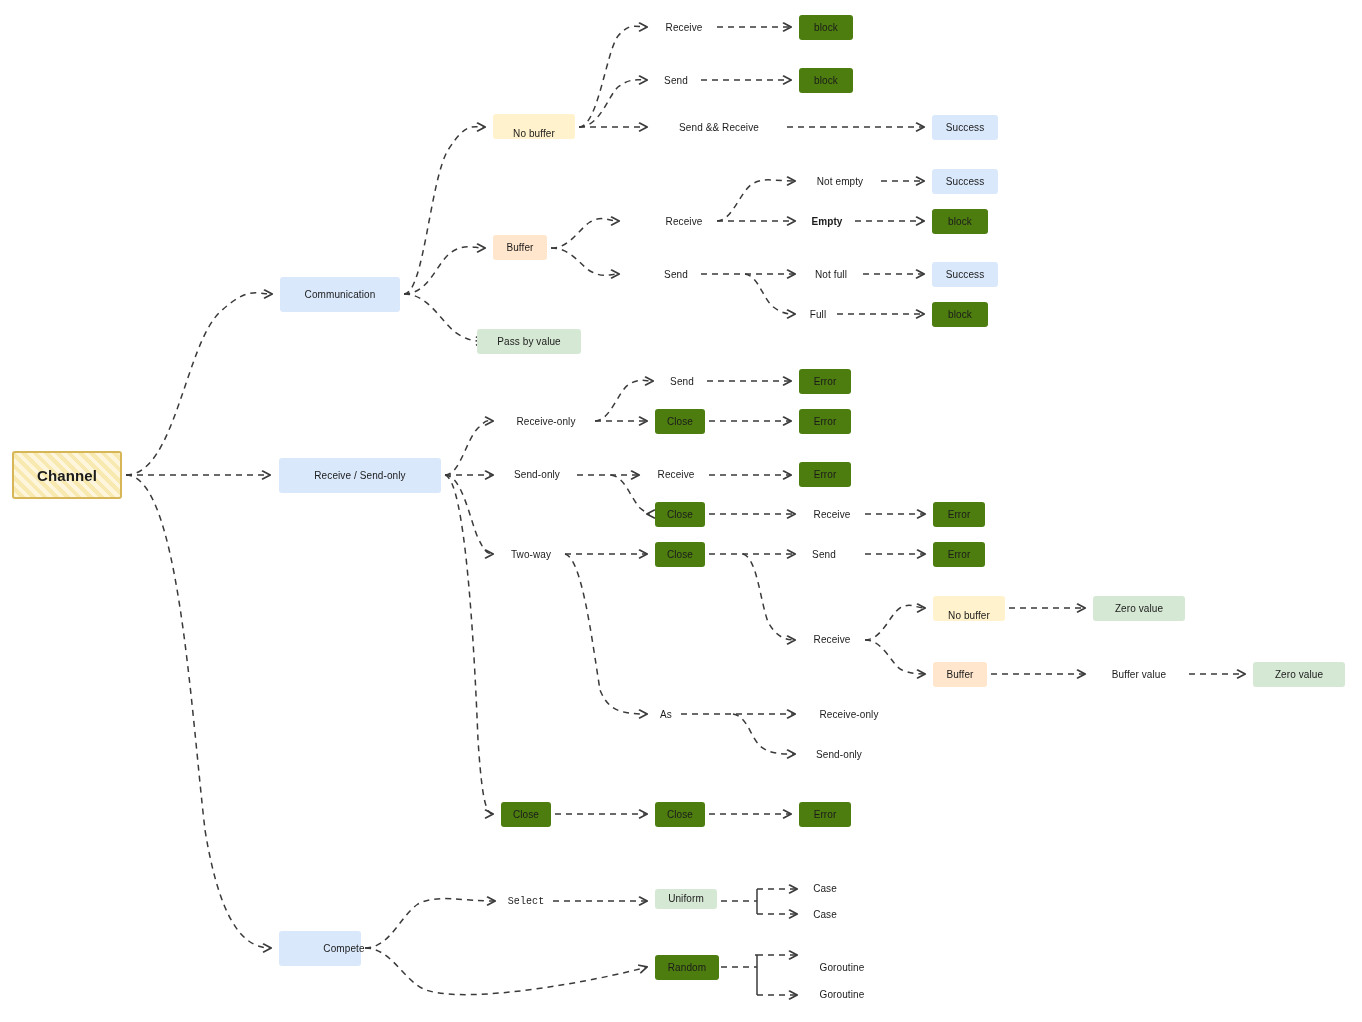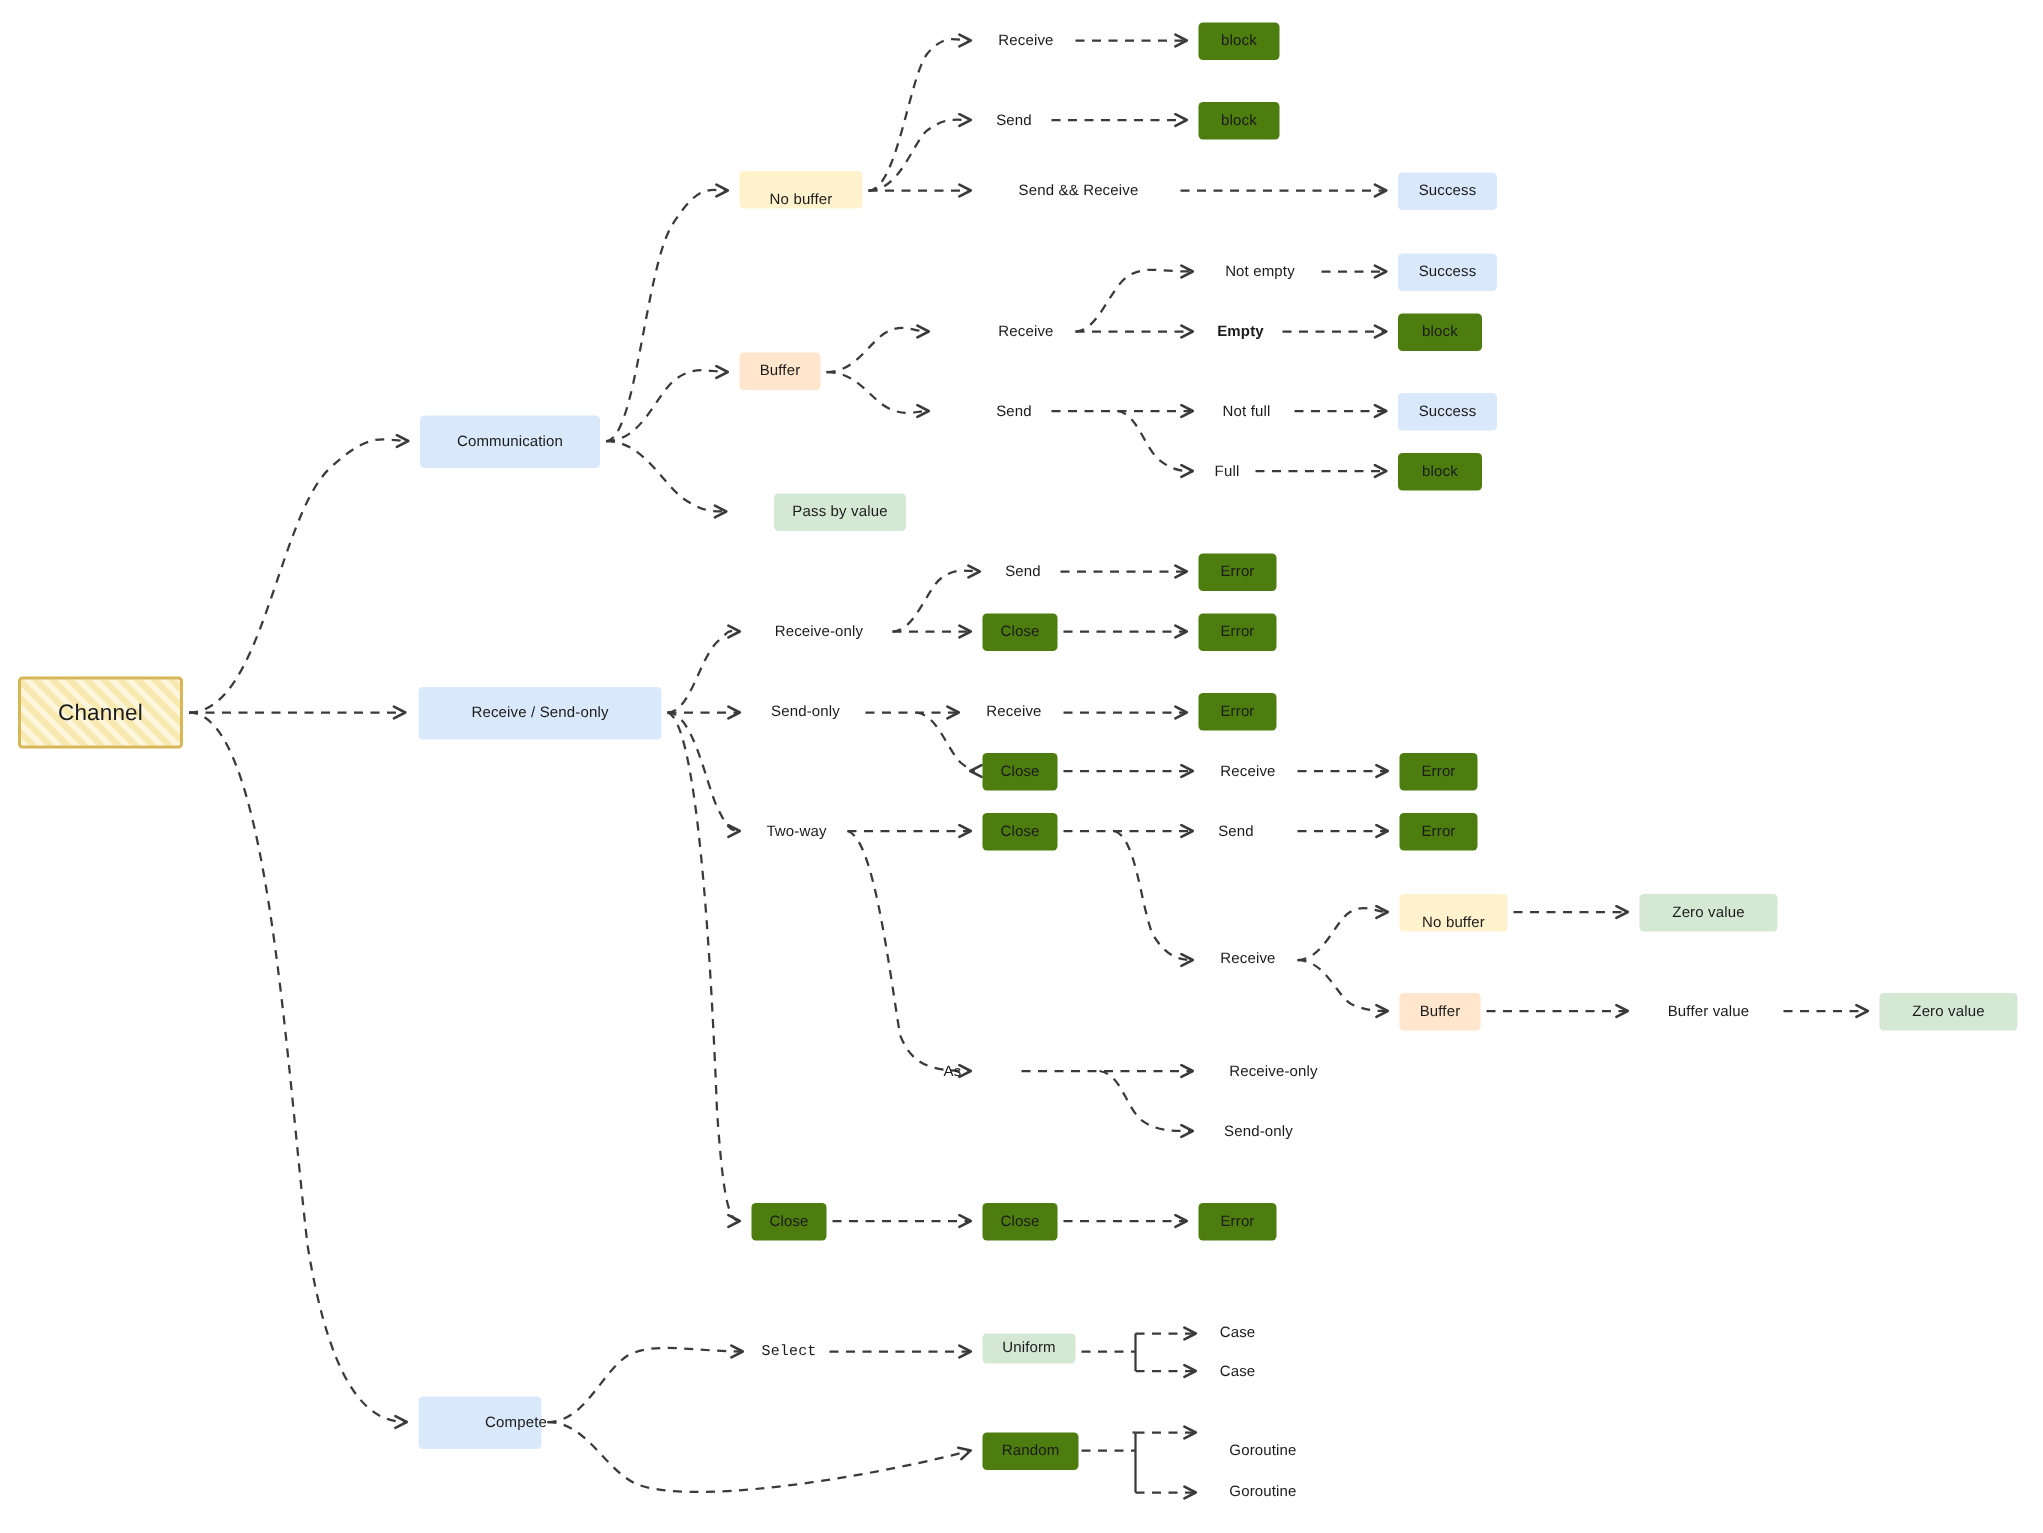--- a/index.html
+++ b/index.html
@@ -12,21 +12,21 @@
         line-height:1;letter-spacing:.1px;}
   .node.plain{background:transparent;}
   .node.box{border-radius:3px;}
 
   .c-red{background:#4d7c0f;}
   .c-blue{background:#dae8fc;}
   .c-green{background:#d5e8d4;}
   .c-yellow{background:#fff2cc;align-items:flex-end;}
   .c-orange{background:#ffe6cc;}
 
-  .root{border:2px solid #d6b656;border-radius:2px;font-weight:normal;font-size:15px;
+  .root{border:2px solid #d6b656;border-radius:2px;font-weight:bold;font-size:15px;
         background:
           repeating-linear-gradient(45deg,#fdf6dd 0 4px,#f7e9b0 4px 8px);}
 </style>
 </head>
 <body>
 
 <div id="canvas">
   <svg id="edges" viewBox="0 0 1362 1022">
     <defs>
       <marker id="ah" markerWidth="11" markerHeight="11" refX="9.4" refY="5" orient="auto" markerUnits="userSpaceOnUse">
@@ -131,21 +131,21 @@
       </div>
       <div class="node box c-blue" style="left: 279px; top: 931px; width: 82px; height: 35px; padding-left: 48px;">
         <span>Compete</span>
       </div>
       <div class="node box c-yellow" style="left: 493px; top: 114px; width: 82px; height: 25px;">
         <span>No buffer</span>
       </div>
       <div class="node box c-orange" style="left: 493px; top: 235px; width: 54px; height: 25px;">
         <span>Buffer</span>
       </div>
-      <div class="node box c-green" style="left: 516px; top: 329px; width: 88px; height: 25px;">
+      <div class="node box c-green" style="left: 477px; top: 329px; width: 104px; height: 25px;">
         <span>Pass by value</span>
       </div>
       <div class="node plain" style="left: 655px; top: 15px; width: 58px; height: 25px;">
         <span>Receive</span>
       </div>
       <div class="node box c-red" style="left: 799px; top: 15px; width: 54px; height: 25px;">
         <span>block</span>
       </div>
       <div class="node plain" style="left: 655px; top: 68px; width: 42px; height: 25px;">
         <span>Send</span>
@@ -245,21 +245,21 @@
       </div>
       <div class="node box c-orange" style="left: 933px; top: 662px; width: 54px; height: 25px;">
         <span>Buffer</span>
       </div>
       <div class="node plain" style="left: 1093px; top: 662px; width: 92px; height: 25px;">
         <span>Buffer value</span>
       </div>
       <div class="node box c-green" style="left: 1253px; top: 662px; width: 92px; height: 25px;">
         <span>Zero value</span>
       </div>
-      <div class="node plain" style="left: 624px; top: 702px; width: 22px; height: 25px;">
+      <div class="node plain" style="left: 655px; top: 702px; width: 22px; height: 25px;">
         <span>As</span>
       </div>
       <div class="node plain" style="left: 803px; top: 702px; width: 92px; height: 25px;">
         <span>Receive-only</span>
       </div>
       <div class="node plain" style="left: 803px; top: 742px; width: 72px; height: 25px;">
         <span>Send-only</span>
       </div>
       <div class="node box c-red" style="left: 501px; top: 802px; width: 50px; height: 25px;">
         <span>Close</span>

